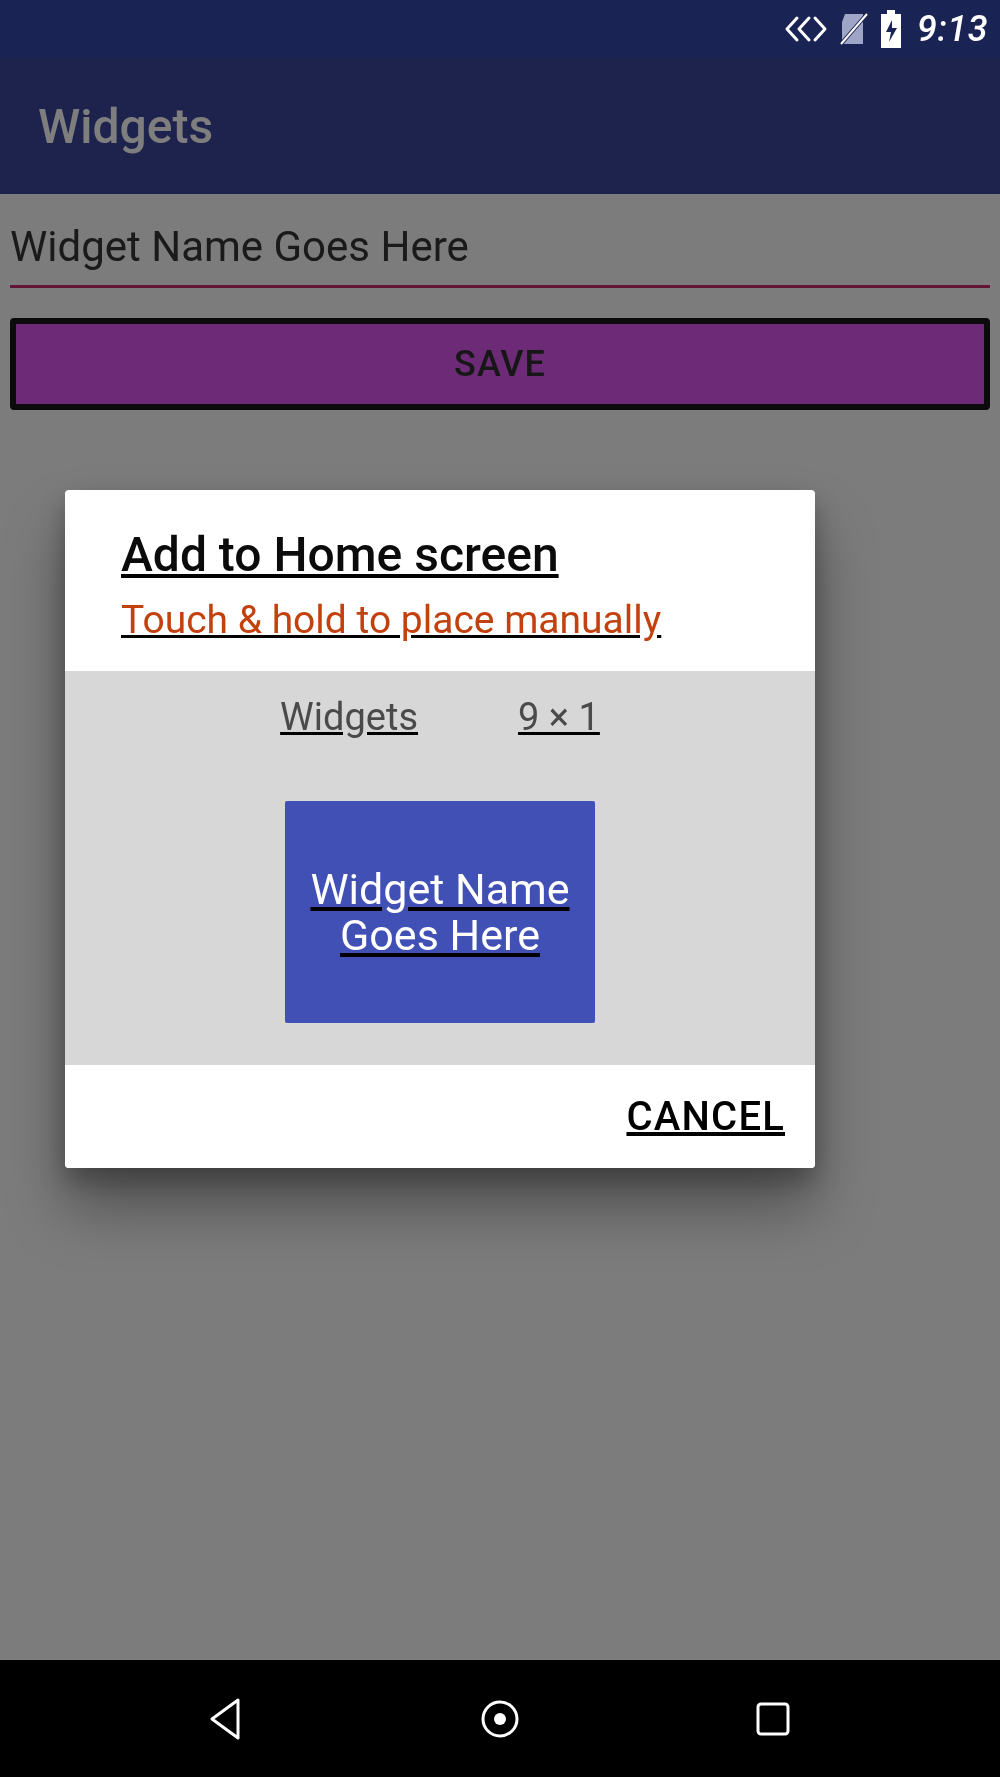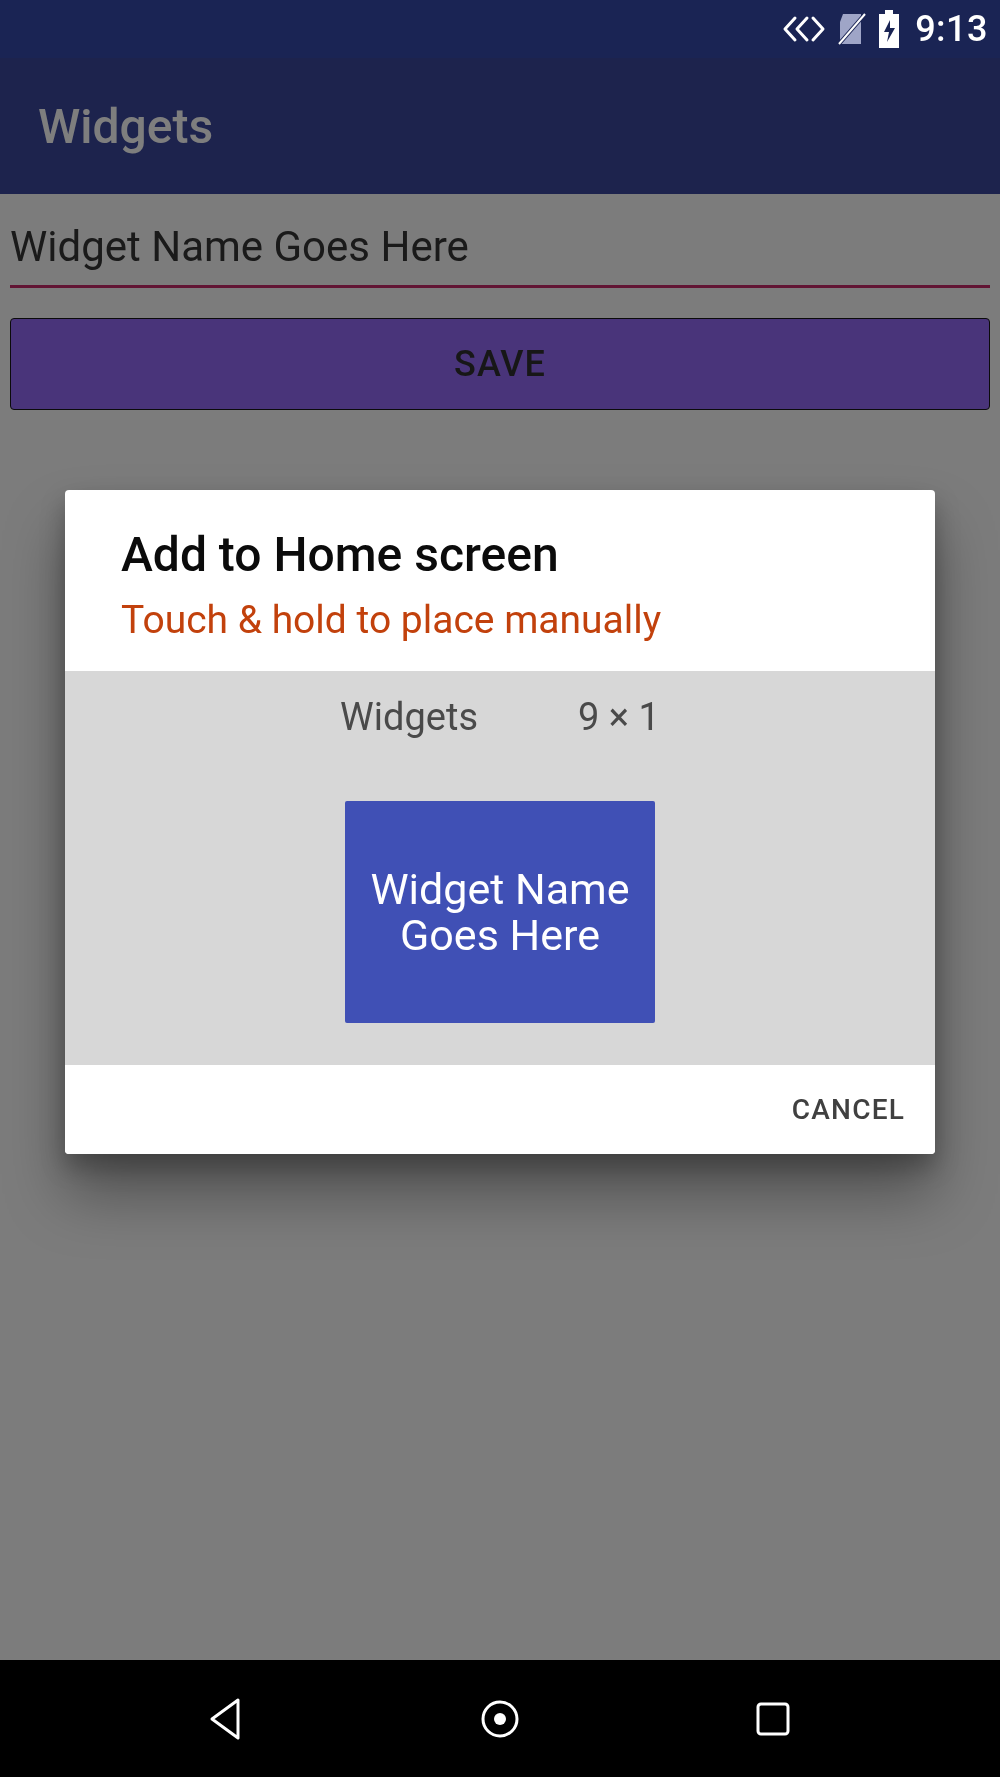--- a/index.html
+++ b/index.html
@@ -27,20 +27,21 @@
     position: absolute;
     top: 0; left: 0; right: 0;
     height: 58px;
     background: #1a2454;
     display: flex;
     align-items: center;
     justify-content: flex-end;
     padding: 0 12px;
     gap: 10px;
     color: #fff;
+    font-style: italic;
   }
   .status-bar .icon svg { display: block; }
   .status-bar .time {
     font-size: 36px;
     font-weight: 500;
     letter-spacing: 0.5px;
     margin-left: 4px;
   }
 
   
@@ -75,47 +76,48 @@
     color: #222;
     padding: 18px 0 14px 0;
   }
   .text-field::placeholder { color: #222; }
 
   .save-btn {
     display: block;
     width: 100%;
     margin-top: 30px;
     height: 92px;
-    border: 1px solid #000000;
-    background: #8b5cf6;
+    border: 6px solid #000000;
+    background: #d946ef;
     color: #1b1b1b;
     font-size: 36px;
     letter-spacing: 1px;
     font-weight: 500;
     border-radius: 4px;
   }
 
   
   .scrim {
     position: absolute;
     top: 58px; left: 0; right: 0;
     bottom: 117px;
     background: rgba(20,20,20,0.55);
   }
 
   
   .dialog {
     position: absolute;
     left: 65px;
     top: 490px;
-    width: 870px;
+    width: 750px;
     background: #fff;
     border-radius: 4px;
     box-shadow: 0 40px 60px rgba(0,0,0,0.35), 0 12px 24px rgba(0,0,0,0.25);
     overflow: hidden;
+    text-decoration: underline;
   }
   .dialog-header {
     padding: 36px 56px 28px 56px;
   }
   .dialog-title {
     font-size: 48px;
     font-weight: 500;
     color: #0b0b0b;
     margin-bottom: 14px;
   }
@@ -158,24 +160,24 @@
     display: flex;
     justify-content: flex-end;
     align-items: center;
     gap: 52px;
     padding: 28px 30px;
     background: #fff;
   }
   .dlg-btn {
     background: none;
     border: none;
-    font-size: 28px;
+    font-size: 40px;
     font-weight: 500;
     letter-spacing: 1.2px;
-    color: #404040;
+    color: #000000;
     cursor: pointer;
   }
 
   
   .nav-bar {
     position: absolute;
     left: 0; right: 0; bottom: 0;
     height: 117px;
     background: #000;
     display: flex;

